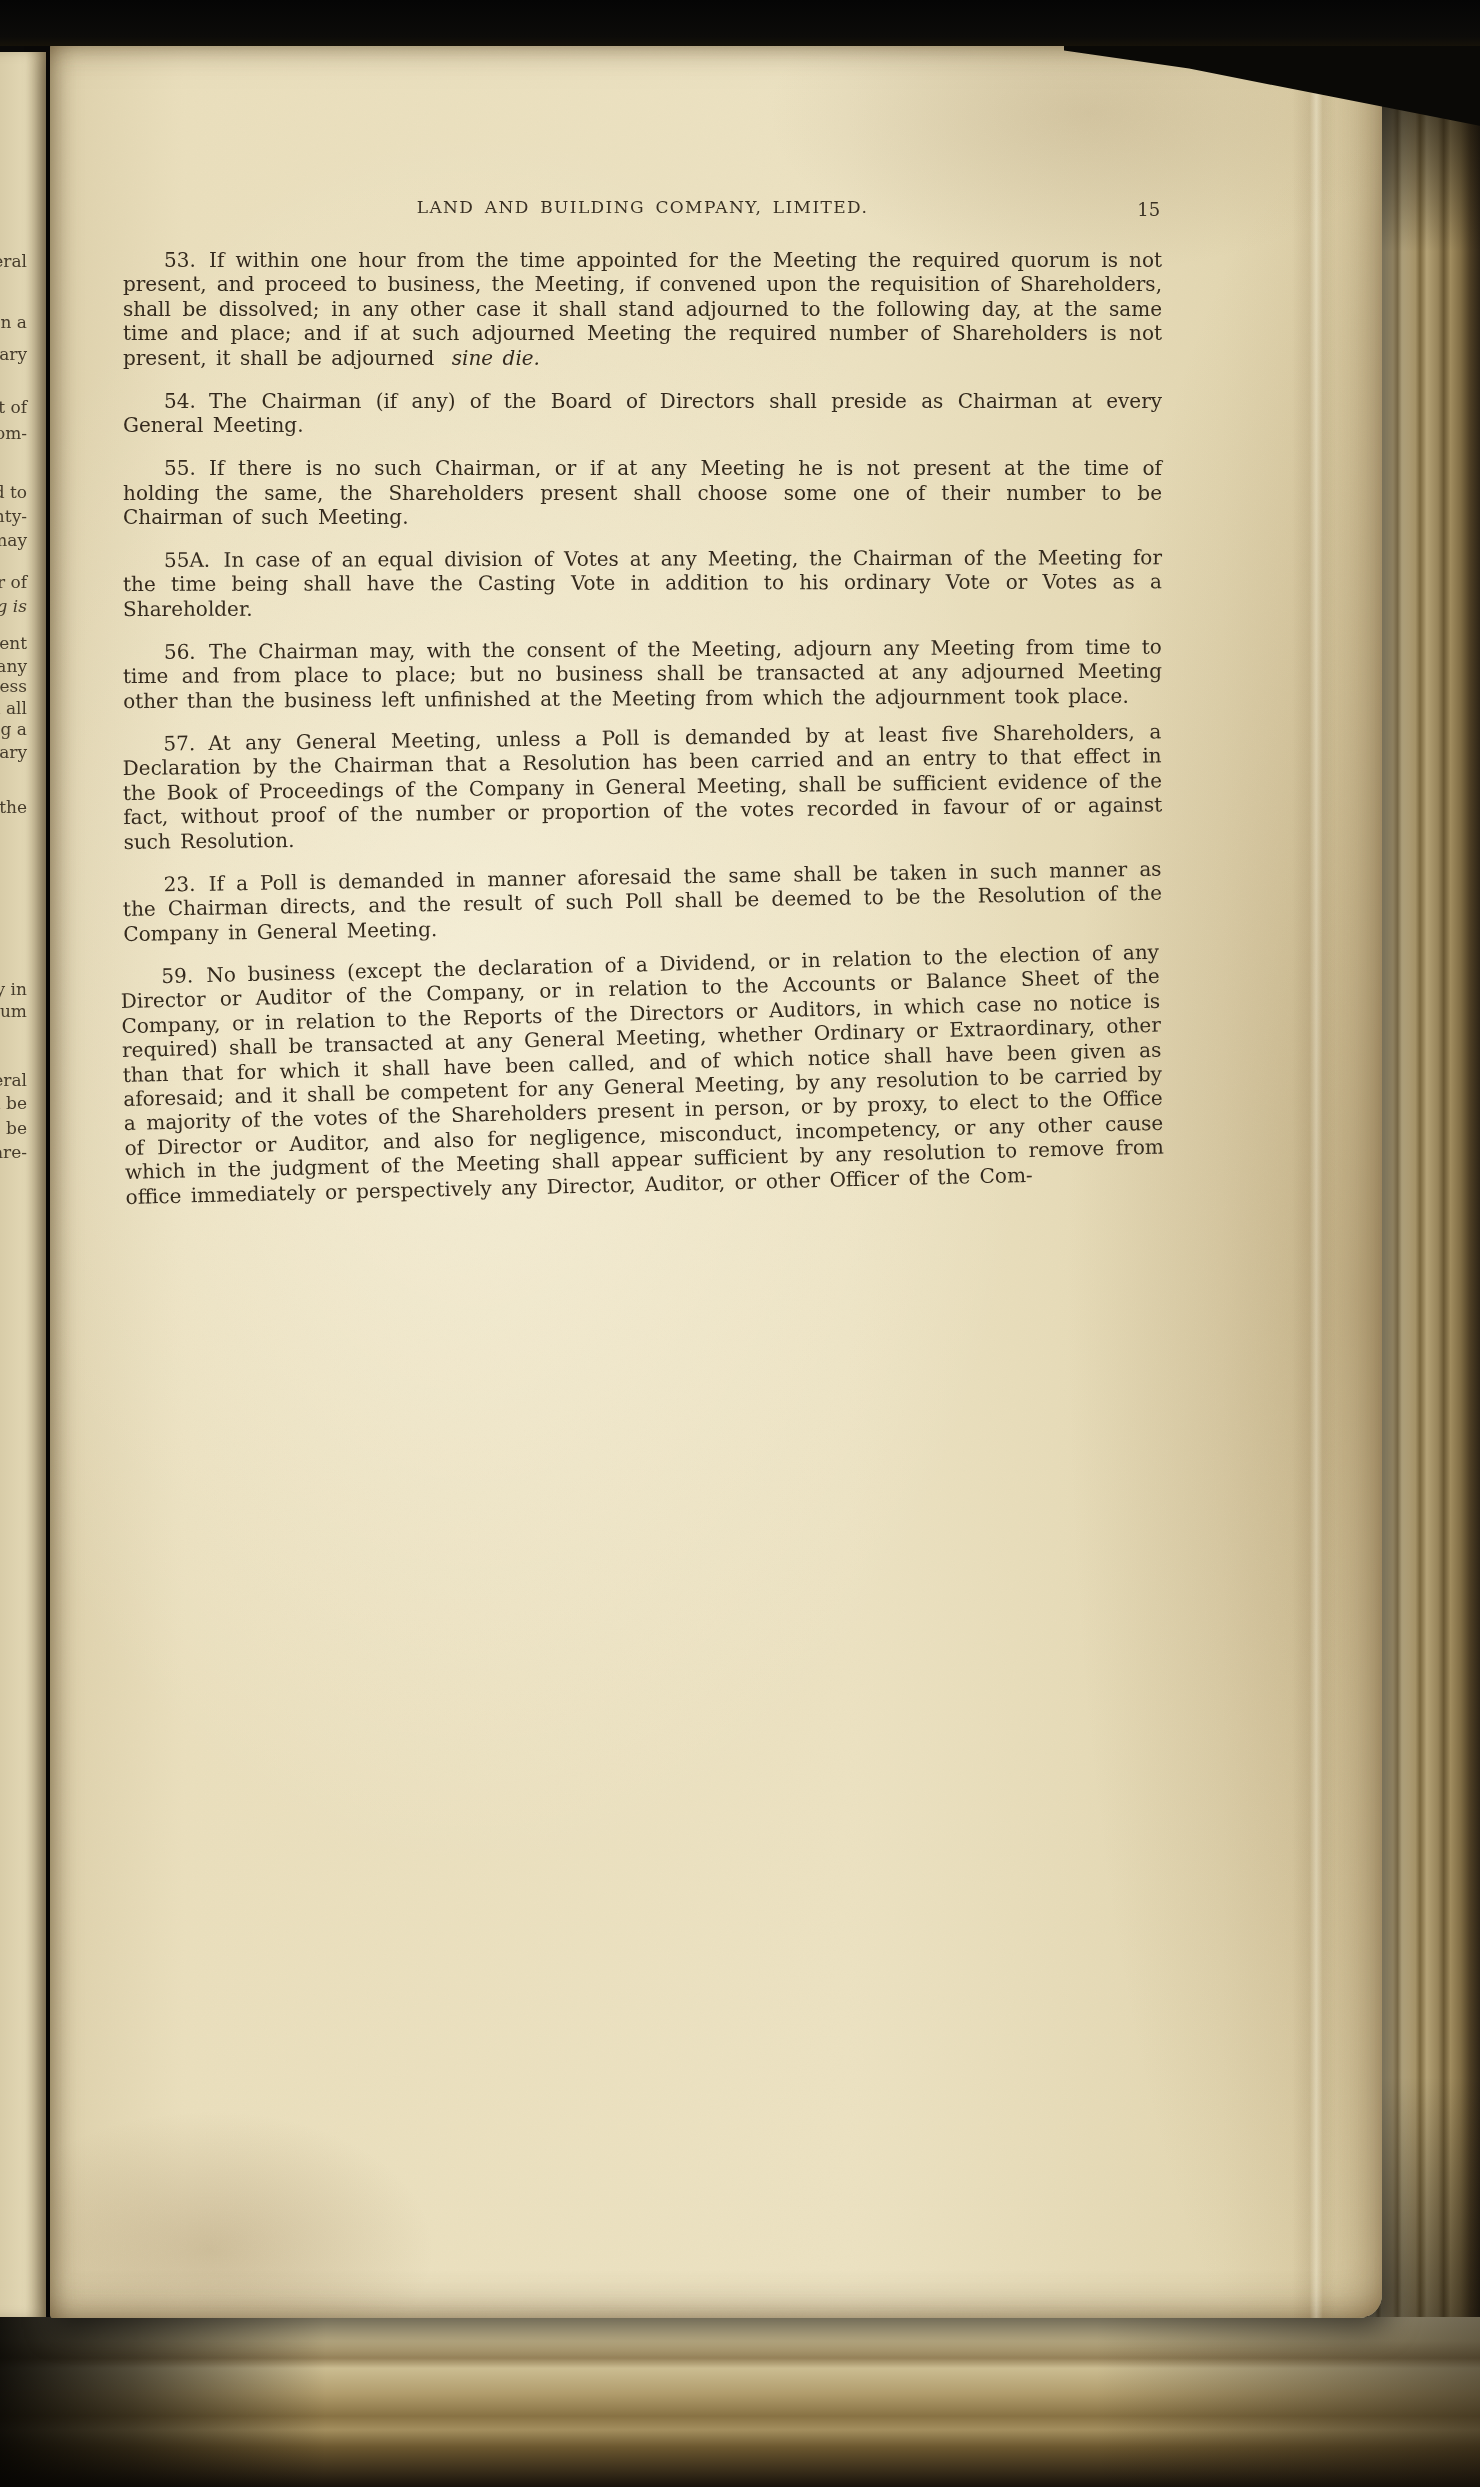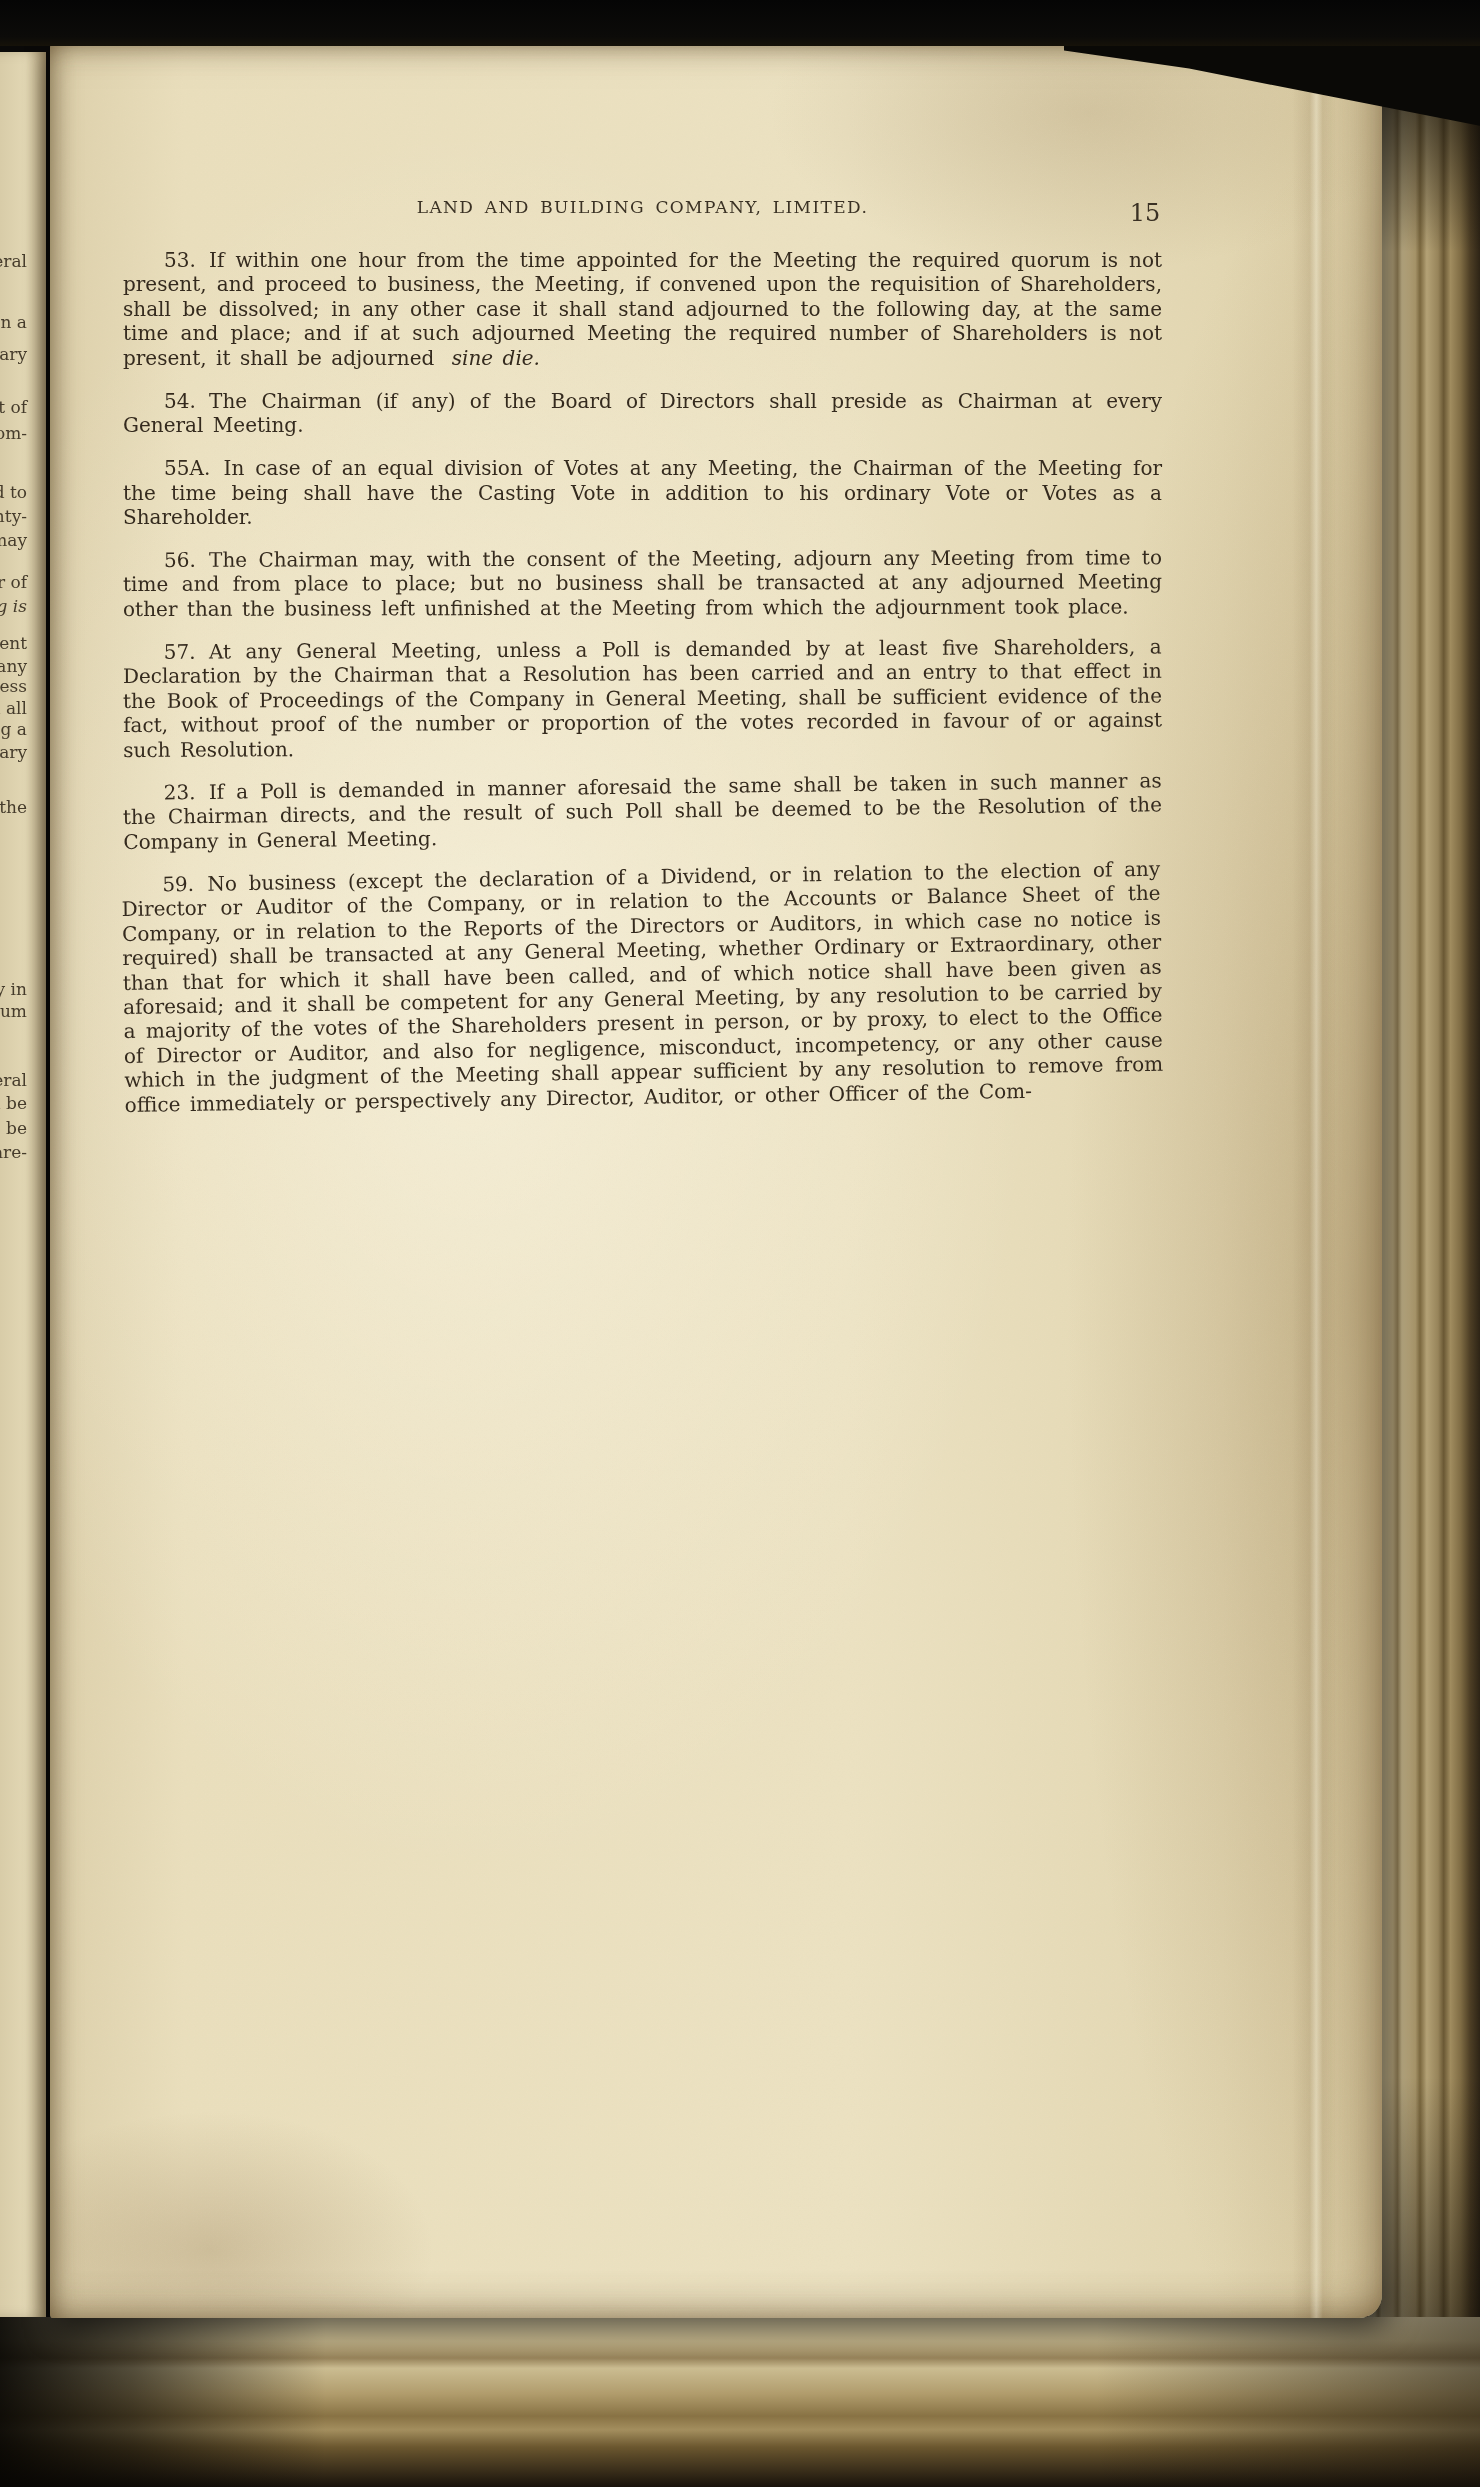--- a/index.html
+++ b/index.html
@@ -98,21 +98,21 @@
   
   .header-row {
     position:absolute; top:153px; left:73px; width:1039px; height:27px;
   }
   .header-title {
     text-align:center; font-size:17px; letter-spacing:1.4px;
     color:#393023; word-spacing:3.6px;
   }
   .page-number {
     position:absolute; right:1.8px; top:1.8px;
-    font-size:24px; color:#393023;
+    font-size:18px; color:#393023;
   }
 
   .content {
     position:absolute; top:204px; left:73px; width:1039px;
     color:#33291d;
   }
   .content p {
     font-size:20px; line-height:24.4px;
     text-align:justify; text-indent:41px;
     word-spacing:3.1px;
@@ -164,20 +164,21 @@
   <div class="header-row">
     <div class="header-title">LAND AND BUILDING COMPANY, LIMITED.</div>
     <div class="page-number">15</div>
   </div>
 
   <div class="content">
     <p><span class="num">53.</span><span>If within one hour from the time appointed for the Meeting the required quorum is not present, and proceed to business, the Meeting, if convened upon the requisition of Shareholders, shall be dissolved; in any other case it shall stand adjourned to the following day, at the same time and place; and if at such adjourned Meeting the required number of Shareholders is not present, it shall be adjourned</span> <em>sine die.</em></p>
 
     <p><span class="num">54.</span><span>The Chairman (if any) of the Board of Directors shall preside as Chairman at every General Meeting.</span></p>
 
+    <p><span class="num">55.</span><span>If there is no such Chairman, or if at any Meeting he is not present at the time of holding the same, the Shareholders present shall choose some one of their number to be Chairman of such Meeting.</span></p>
 
     <p><span class="num">55A.</span><span>In case of an equal division of Votes at any Meeting, the Chairman of the Meeting for the time being shall have the Casting Vote in addition to his ordinary Vote or Votes as a Shareholder.</span></p>
 
     <p><span class="num">56.</span><span>The Chairman may, with the consent of the Meeting, adjourn any Meeting from time to time and from place to place; but no business shall be transacted at any adjourned Meeting other than the business left unfinished at the Meeting from which the adjournment took place.</span></p>
 
     <p><span class="num">57.</span><span>At any General Meeting, unless a Poll is demanded by at least five Shareholders, a Declaration by the Chairman that a Resolution has been carried and an entry to that effect in the Book of Proceedings of the Company in General Meeting, shall be sufficient evidence of the fact, without proof of the number or proportion of the votes recorded in favour of or against such Resolution.</span></p>
 
     <p><span class="num">23.</span><span>If a Poll is demanded in manner aforesaid the same shall be taken in such manner as the Chairman directs, and the result of such Poll shall be deemed to be the Resolution of the Company in General Meeting.</span></p>
 
     <p><span class="num">59.</span><span>No business (except the declaration of a Dividend, or in relation to the election of any Director or Auditor of the Company, or in relation to the Accounts or Balance Sheet of the Company, or in relation to the Reports of the Directors or Auditors, in which case no notice is required) shall be transacted at any General Meeting, whether Ordinary or Extraordinary, other than that for which it shall have been called, and of which notice shall have been given as aforesaid; and it shall be competent for any General Meeting, by any resolution to be carried by a majority of the votes of the Shareholders present in person, or by proxy, to elect to the Office of Director or Auditor, and also for negligence, misconduct, incompetency, or any other cause which in the judgment of the Meeting shall appear sufficient by any resolution to remove from office immediately or perspectively any Director, Auditor, or other Officer of the Com-</span></p>

